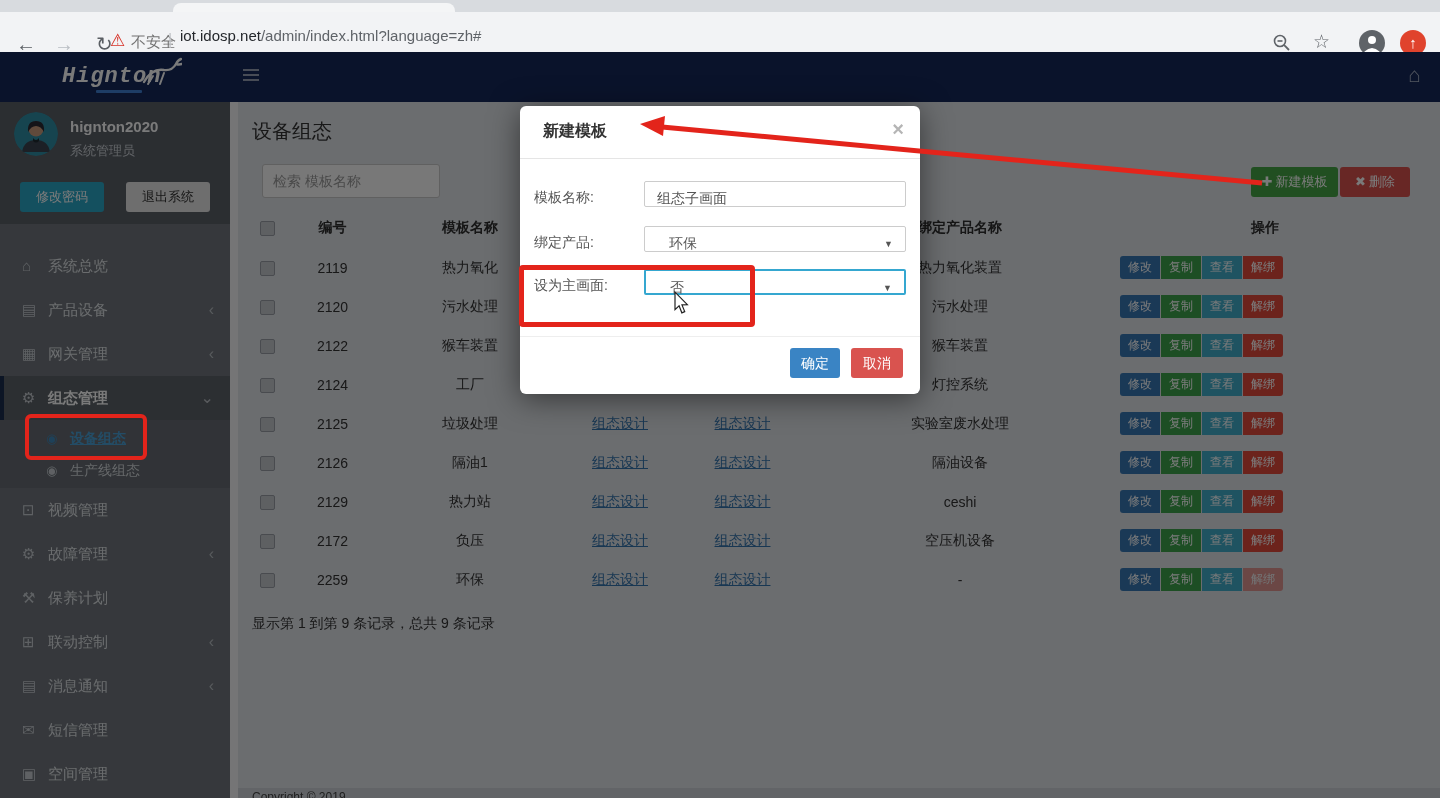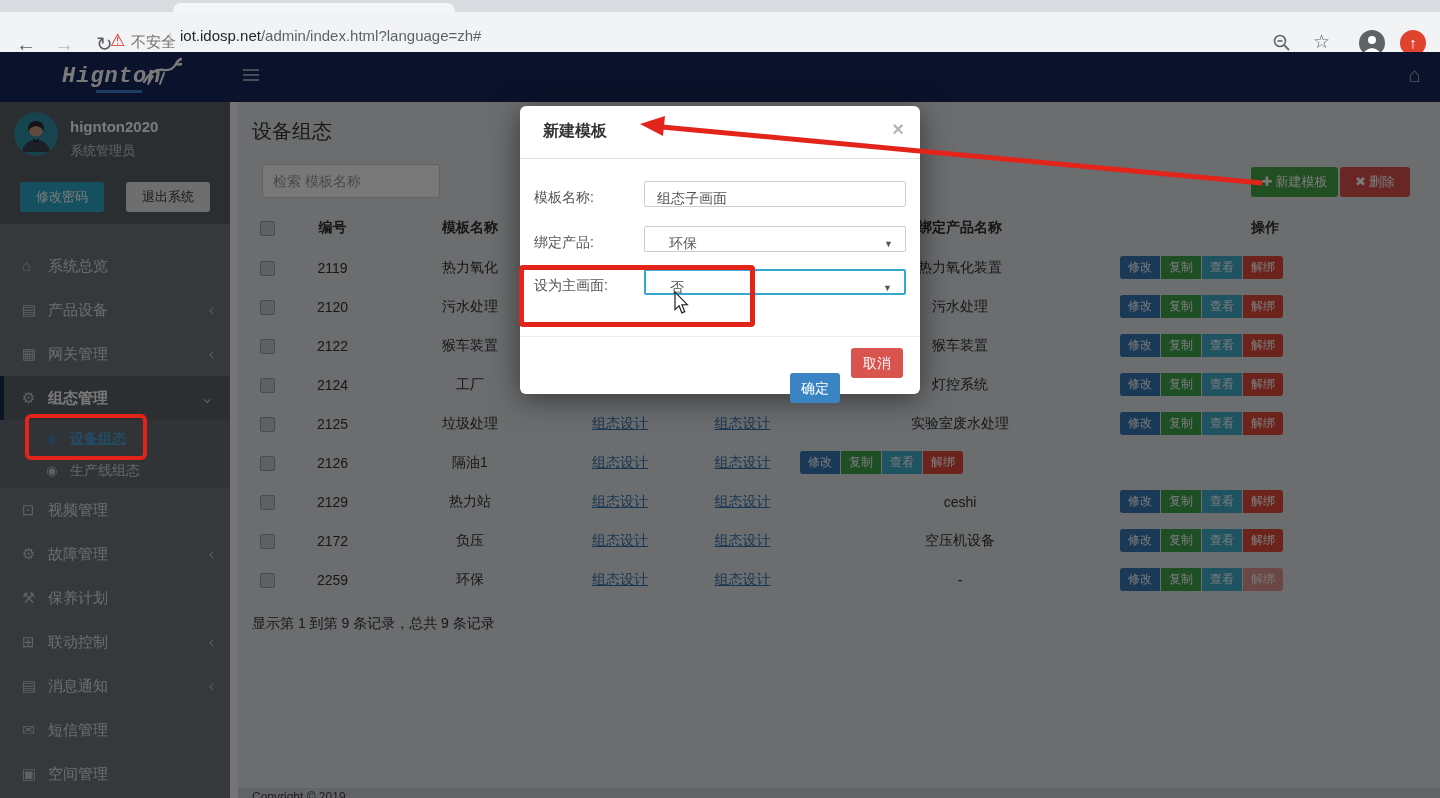--- a/index.html
+++ b/index.html
@@ -101,21 +101,21 @@
   .mctl{position:absolute;left:124px;top:0;width:262px;height:26px;box-sizing:border-box;
         border:1px solid #ccc;border-radius:2px;background:#fff;font-size:14px;color:#555;}
   .mctl .val{position:absolute;left:12px;top:8px;}
   .mctl.sel .val{left:24px;}
   .mctl .caret{position:absolute;right:12px;top:12px;font-size:9px;color:#555;}
   .mctl.focused{border:2px solid #35a7d0;}
   #m-row1{top:75px;} #m-row2{top:120px;} #m-row3{top:163px;}
   #modal-footer{position:absolute;left:0;top:230px;width:400px;height:58px;border-top:1px solid #eee;}
   .mbtn{position:absolute;top:11px;height:30px;border-radius:3px;color:#fff;font-size:14px;
         text-align:center;line-height:30px;cursor:pointer;}
-  #ok-btn{left:270px;width:50px;background:#3a84c4;margin-top:25px;}
+  #ok-btn{left:270px;width:50px;background:#3a84c4;}
   #cancel-btn{left:331px;width:52px;background:#d9534f;}
 
   
   .annot{z-index:30;}
   #annot-box-sidebar{left:25px;top:414px;width:114px;height:38px;border:4px solid #e3241b;border-radius:6px;}
   #annot-box-modal{left:519px;top:265px;width:226px;height:52px;border:5px solid #e3241b;border-radius:4px;}
   #annot-arrow{left:0;top:0;width:1440px;height:798px;pointer-events:none;}
   #cursor{left:670px;top:291px;}
 </style>
 </head>
@@ -288,20 +288,21 @@
               <span class="abtn a2">查看</span>
               <span class="abtn a3">解绑</span>
             </span></div>
         </div>
         <div class="trow tbody-row">
           <div class="tcell cb"><span class="checkbox"></span></div>
           <div class="tcell">2126</div>
           <div class="tcell">隔油1</div>
           <div class="tcell"><a class="cfg-link" href="#">组态设计</a></div>
           <div class="tcell"><a class="cfg-link" href="#">组态设计</a></div>
+          <div class="tcell">隔油设备</div>
           <div class="tcell act"><span class="actions">
               <span class="abtn a0">修改</span>
               <span class="abtn a1">复制</span>
               <span class="abtn a2">查看</span>
               <span class="abtn a3">解绑</span>
             </span></div>
         </div>
         <div class="trow tbody-row">
           <div class="tcell cb"><span class="checkbox"></span></div>
           <div class="tcell">2129</div>

